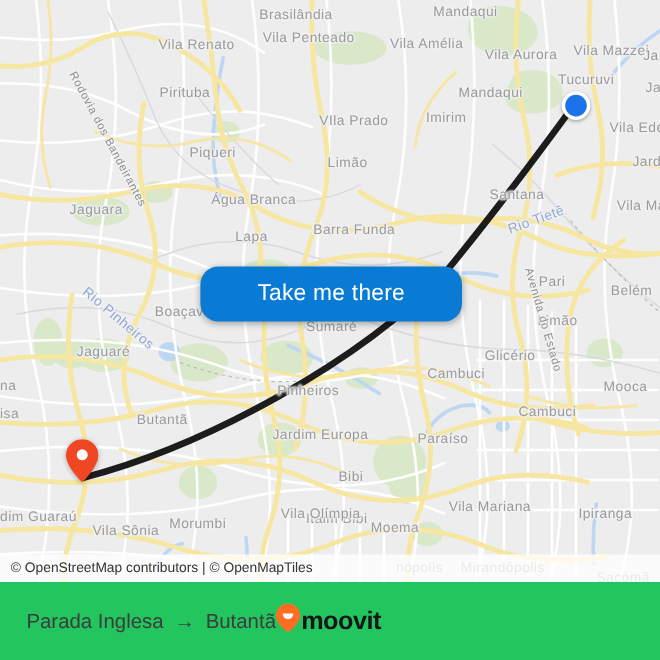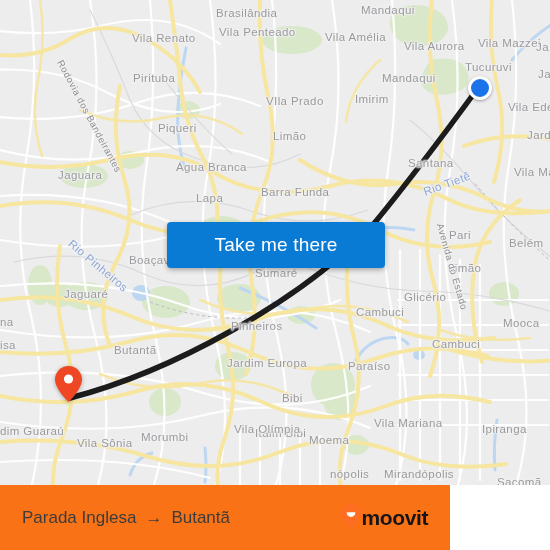--- a/index.html
+++ b/index.html
@@ -42,42 +42,42 @@
     left:468px; top:76px; z-index:40;
   }
   #marker-dest{
     position:absolute; left:55px; top:366px; width:27px; height:36px; z-index:40;
     filter:drop-shadow(0 1px 2px rgba(0,0,0,.3));
   }
 
   
   #cta-button{
     position:absolute; left:167px; top:222px; width:218px; height:46px;
-    background:#0a7bd4; border:none; border-radius:4px;
+    background:#0a7bd4; border:none; border-radius:15px;
     color:#ffffff; font-size:19px; letter-spacing:.2px;
     font-family:"Liberation Sans", sans-serif;
     box-shadow:0 2px 5px rgba(0,0,0,.30);
     cursor:pointer; z-index:60;
     display:flex; align-items:center; justify-content:center;
   }
 
   
   #attribution{
     position:absolute; left:0; top:462px; width:550px; height:23px;
     background:rgba(255,255,255,.78);
     display:flex; align-items:center;
     padding-left:9px; z-index:50;
   }
   #attribution span{ font-size:11.5px; color:#333333; white-space:nowrap; }
 
   
   #footer{
-    position:absolute; left:0; top:485px; width:450px; height:65px;
-    background:#f97316; display:flex; align-items:center;
-    justify-content:space-between; padding:0 22px 0 22px;
+    position:absolute; left:0; top:485px; width:550px; height:65px;
+    background:#22c55e; display:flex; align-items:center;
+    padding:0 22px 0 22px;
   }
   #route-summary{ display:flex; align-items:center; gap:9px; }
   #route-summary .stop{ font-size:17px; color:#3c3c3c; white-space:nowrap; }
   #route-summary .arrow{ font-size:17px; color:#3c3c3c; line-height:1; }
 
   #moovit-logo{ display:flex; align-items:center; gap:1px; }
   #moovit-wordmark{
     font-size:21px; font-weight:bold; color:#16161a;
     letter-spacing:-0.4px; line-height:1;
   }
@@ -278,20 +278,23 @@
       <svg width="27" height="36" viewBox="0 0 27 36">
         <path d="M13.5 0 C6 0 0 6 0 13.4 C0 23 13.5 36 13.5 36 C13.5 36 27 23 27 13.4 C27 6 21 0 13.5 0 Z" fill="#ef4723"></path>
         <circle cx="13.5" cy="13" r="4.6" fill="#ffffff"></circle>
       </svg>
     </div>
 
     <button id="cta-button">
       <span>Take me there</span>
     </button>
 
+    <div id="attribution">
+      <span>© OpenStreetMap contributors | © OpenMapTiles</span>
+    </div>
   </div>
 
   <div id="footer">
     <div id="route-summary">
       <span class="stop">Parada Inglesa</span>
       <span class="arrow">→</span>
       <span class="stop">Butantã</span>
     </div>
 
     <div id="moovit-logo">

